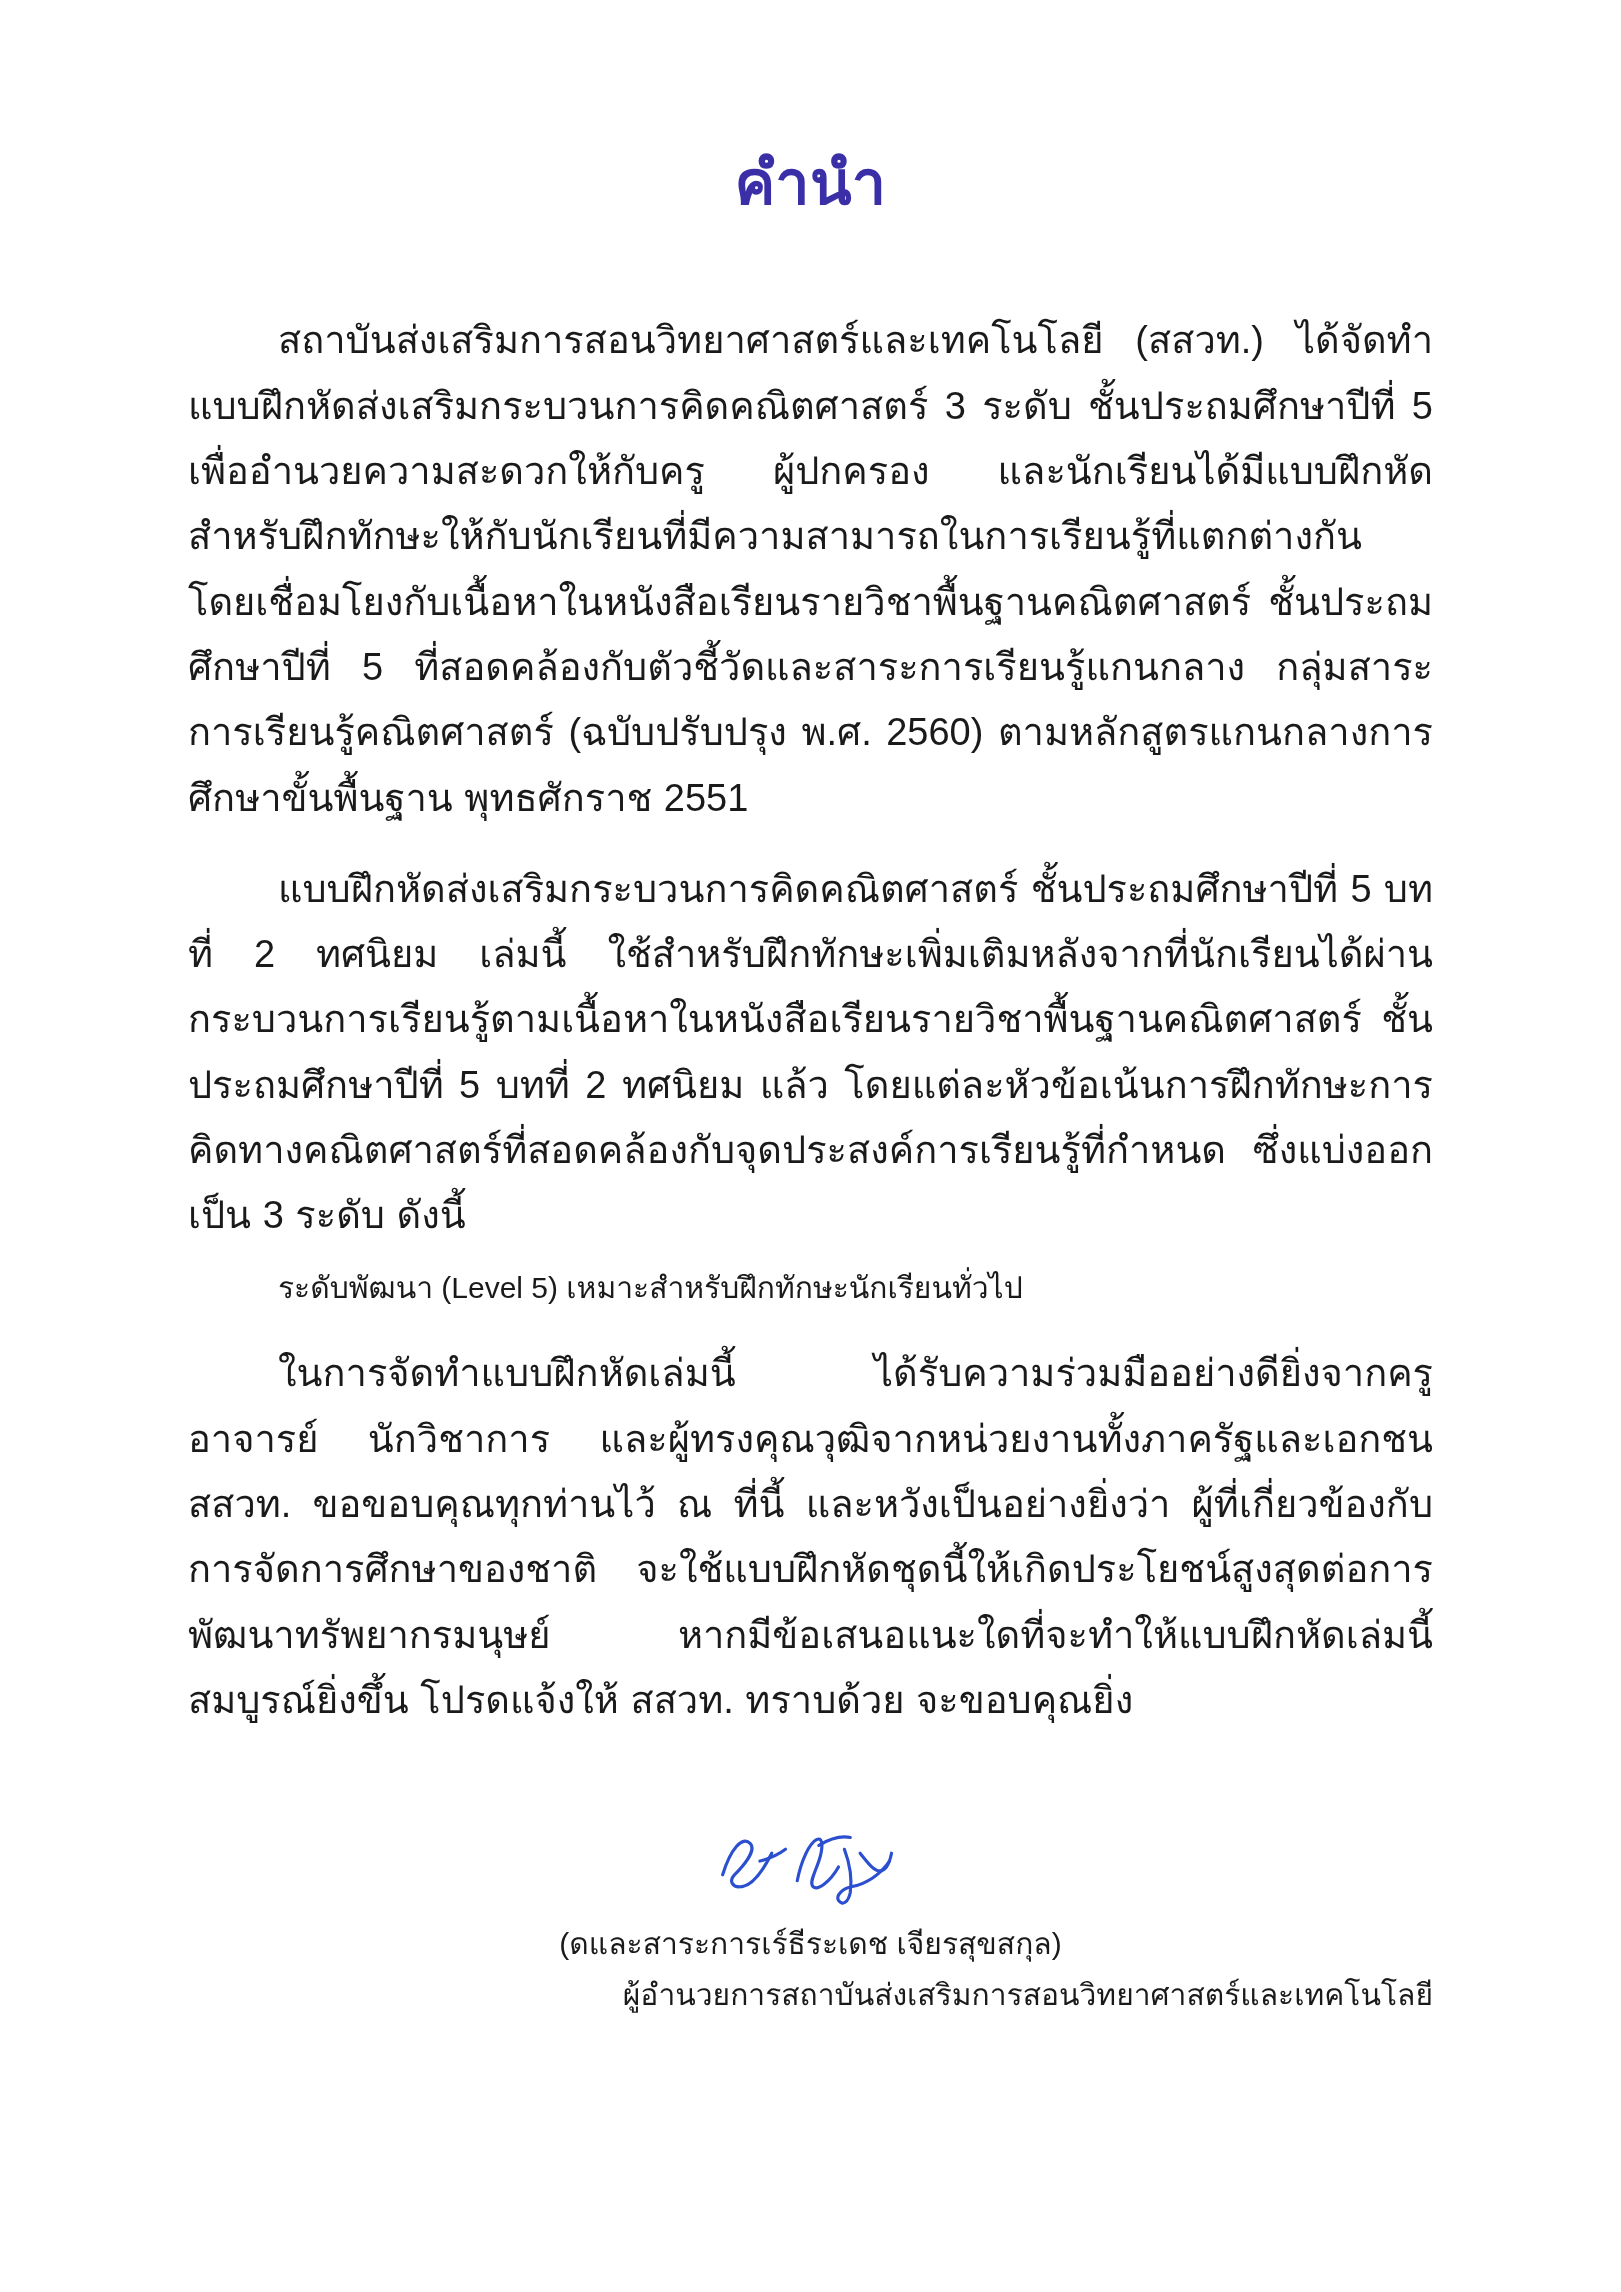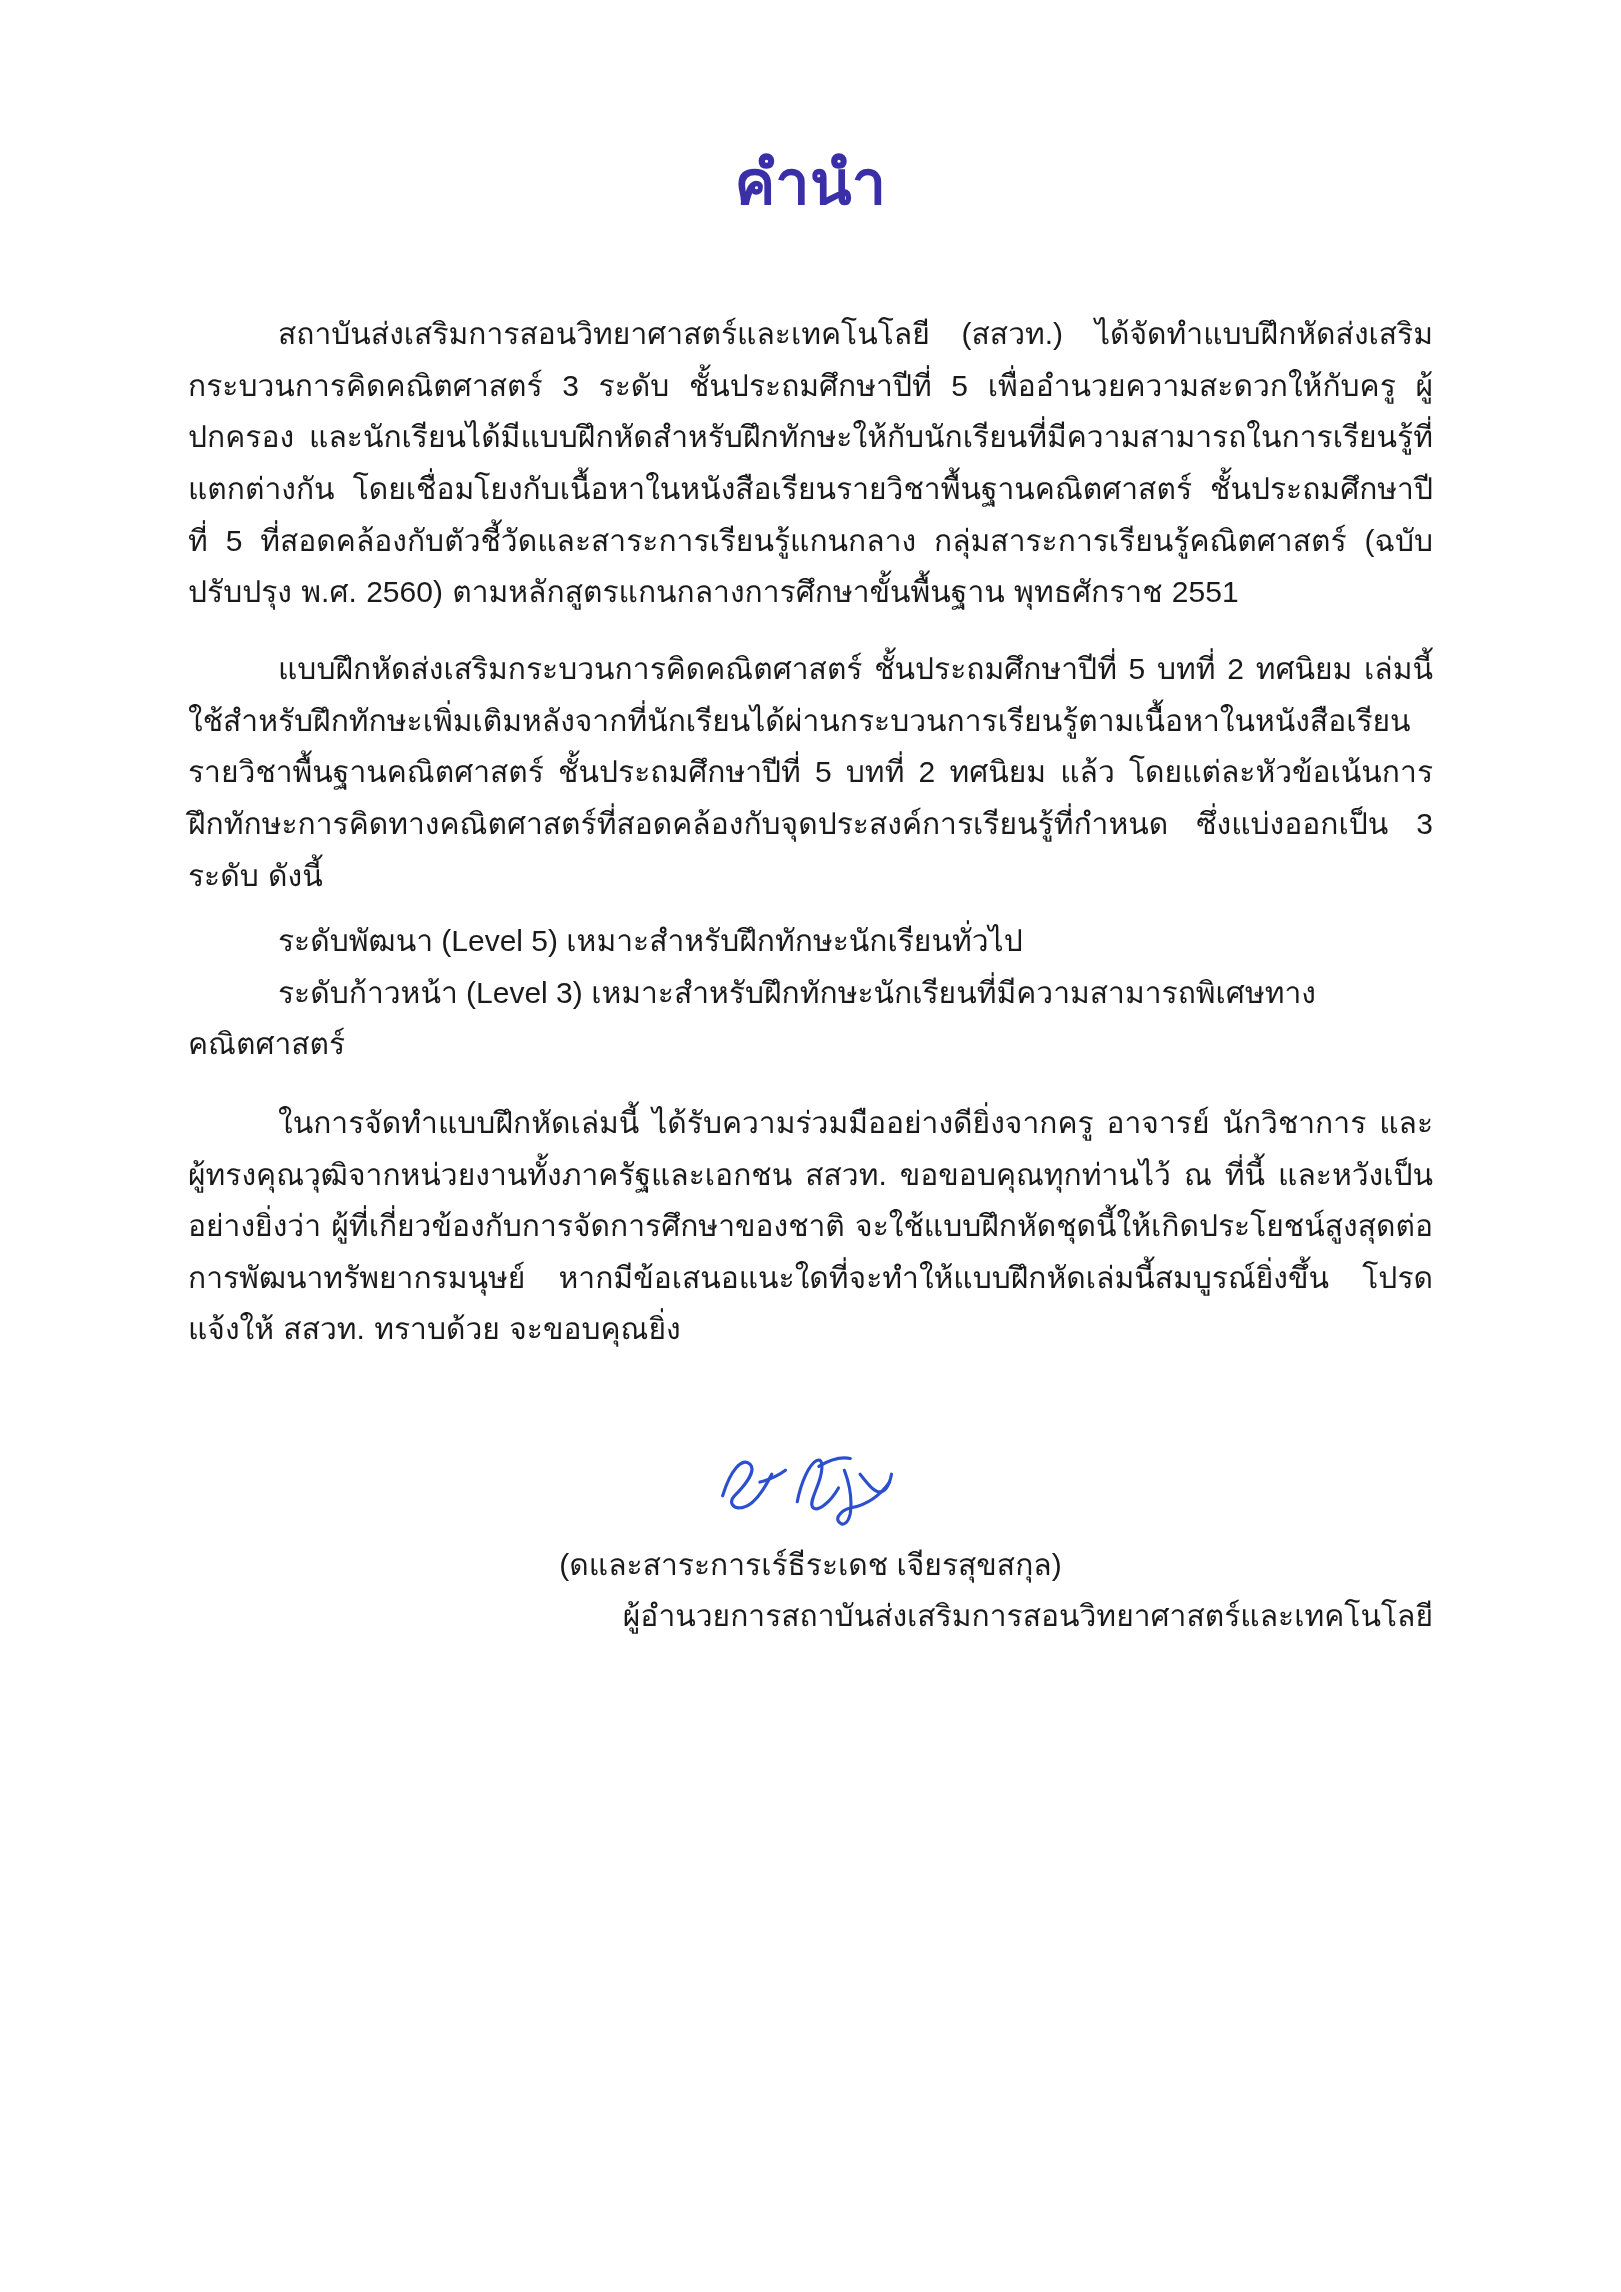--- a/index.html
+++ b/index.html
@@ -26,21 +26,21 @@
     margin: 0;
     padding-top: 147px;
     line-height: 1.2;
   }
   .body-block {
     margin: 0 auto;
     width: 1245px;
     padding-top: 88px;
   }
   p.para {
-    font-size: 30px;
+    font-size: 38px;
     line-height: 1.72;
     margin: 0 0 25.5px 0;
     text-align: justify;
     text-justify: inter-word;
     text-indent: 90px;
     word-spacing: 1px;
   }
   .level-line {
     font-size: 30px;
     line-height: 1.72;
@@ -82,21 +82,20 @@
   <h1 class="title">คำนำ</h1>
 
   <div class="body-block">
 
     <p class="para">สถาบันส่งเสริมการสอนวิทยาศาสตร์และเทคโนโลยี (สสวท.) ได้จัดทำแบบฝึกหัดส่งเสริมกระบวนการคิดคณิตศาสตร์ 3 ระดับ ชั้นประถมศึกษาปีที่ 5 เพื่ออำนวยความสะดวกให้กับครู ผู้ปกครอง และนักเรียนได้มีแบบฝึกหัดสำหรับฝึกทักษะให้กับนักเรียนที่มีความสามารถในการเรียนรู้ที่แตกต่างกัน โดยเชื่อมโยงกับเนื้อหาในหนังสือเรียนรายวิชาพื้นฐานคณิตศาสตร์ ชั้นประถมศึกษาปีที่ 5 ที่สอดคล้องกับตัวชี้วัดและสาระการเรียนรู้แกนกลาง กลุ่มสาระการเรียนรู้คณิตศาสตร์ (ฉบับปรับปรุง  พ.ศ. 2560) ตามหลักสูตรแกนกลางการศึกษาขั้นพื้นฐาน พุทธศักราช 2551</p>
 
     <p class="para">แบบฝึกหัดส่งเสริมกระบวนการคิดคณิตศาสตร์ ชั้นประถมศึกษาปีที่ 5 บทที่ 2 ทศนิยม เล่มนี้ ใช้สำหรับฝึกทักษะเพิ่มเติมหลังจากที่นักเรียนได้ผ่านกระบวนการเรียนรู้ตามเนื้อหาในหนังสือเรียนรายวิชาพื้นฐานคณิตศาสตร์ ชั้นประถมศึกษาปีที่ 5 บทที่ 2 ทศนิยม แล้ว โดยแต่ละหัวข้อเน้นการฝึกทักษะการคิดทางคณิตศาสตร์ที่สอดคล้องกับจุดประสงค์การเรียนรู้ที่กำหนด  ซึ่งแบ่งออกเป็น 3 ระดับ ดังนี้</p>
 
     <div class="levels">
       <p class="level-line">ระดับพัฒนา (Level 5) เหมาะสำหรับฝึกทักษะนักเรียนทั่วไป</p>
-      <p class="level-line">ระดับก้าวหน้า (Level 3) เหมาะสำหรับฝึกทักษะนักเรียนที่มีความสามารถพิเศษทางคณิตศาสตร์</p>
     </div>
 
     <p class="para">ในการจัดทำแบบฝึกหัดเล่มนี้ ได้รับความร่วมมืออย่างดียิ่งจากครู อาจารย์ นักวิชาการ และผู้ทรงคุณวุฒิจากหน่วยงานทั้งภาครัฐและเอกชน  สสวท. ขอขอบคุณทุกท่านไว้ ณ ที่นี้ และหวังเป็นอย่างยิ่งว่า ผู้ที่เกี่ยวข้องกับการจัดการศึกษาของชาติ จะใช้แบบฝึกหัดชุดนี้ให้เกิดประโยชน์สูงสุดต่อการพัฒนาทรัพยากรมนุษย์ หากมีข้อเสนอแนะใดที่จะทำให้แบบฝึกหัดเล่มนี้สมบูรณ์ยิ่งขึ้น  โปรดแจ้งให้ สสวท. ทราบด้วย จะขอบคุณยิ่ง</p>
 
     <div class="signature-area">
       <svg class="signature-svg" width="216" height="108" viewBox="0 0 220 110">
         <g fill="none" stroke="#2b4fcf" stroke-width="3.2" stroke-linecap="round" stroke-linejoin="round">
           <path d="M20 66 C28 40, 40 26, 48 34 C55 41, 40 58, 32 66 C26 72, 30 80, 40 78 C52 76, 62 60, 70 44"></path>
           <path d="M58 52 C66 50, 76 46, 84 40"></path>
           <path d="M96 72 C100 52, 108 34, 116 30 C123 27, 122 40, 118 52 C114 64, 108 74, 112 78 C117 83, 130 72, 138 58"></path>

